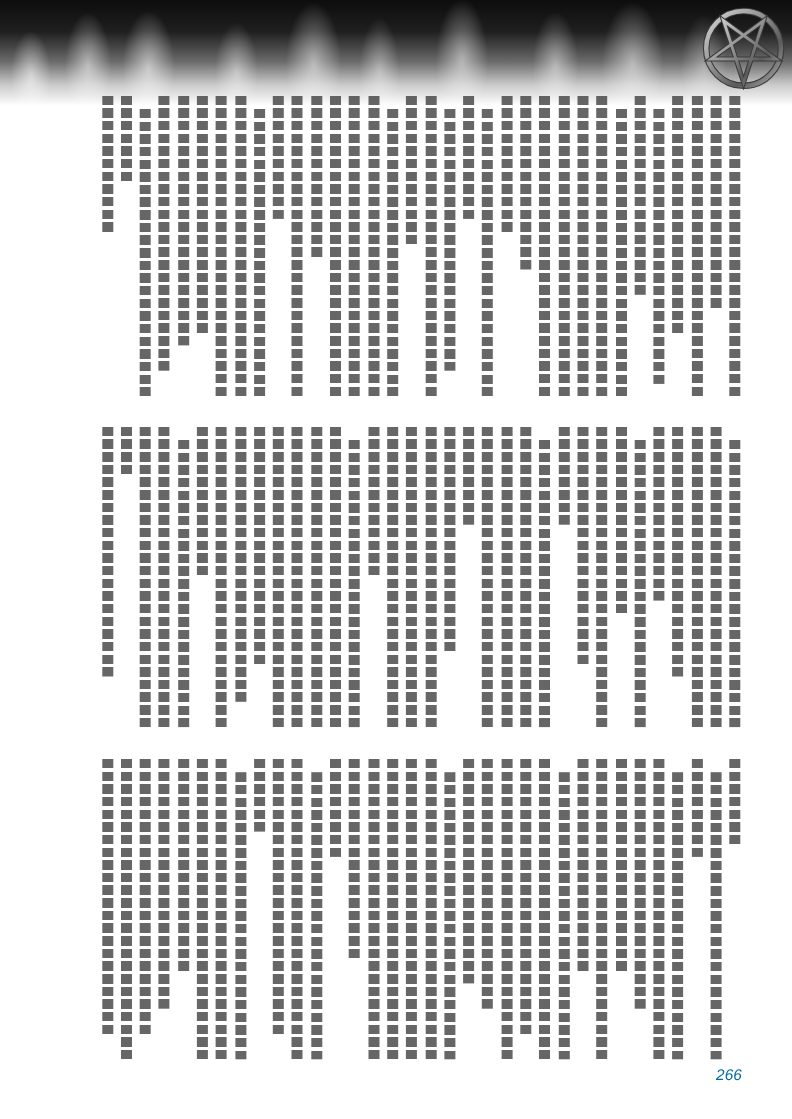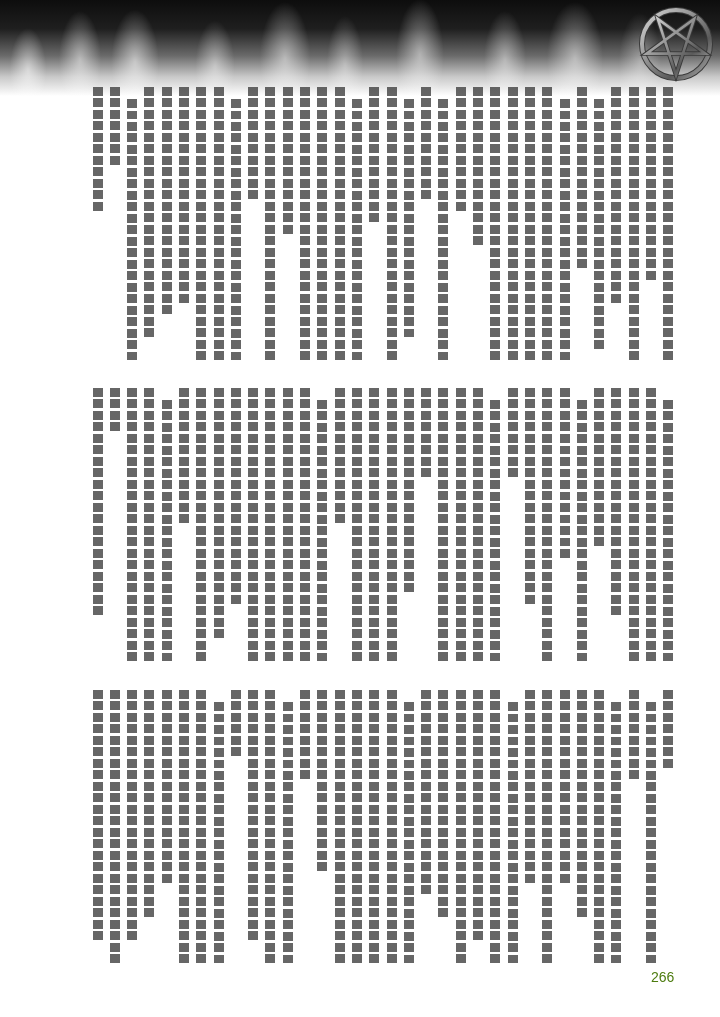--- a/index.html
+++ b/index.html
@@ -34,21 +34,21 @@
       position: relative; width: 17.3px; height: 100%; flex: 0 0 17.3px;
     }
     .col .glyphs {
       position: absolute; left: 3.6px; width: 10px;
       background: repeating-linear-gradient(to bottom,
         #3b3b3b 0px, #3b3b3b 8.6px, rgba(0,0,0,0) 8.6px, rgba(0,0,0,0) 11.5px);
       opacity: 0.78;
     }
     .page-number {
       position: absolute; left: 651px; top: 969px;
-      font-family: "Liberation Sans", sans-serif; font-size: 14px; color: #4d7c0f;
+      font-family: "Liberation Sans", sans-serif; font-size: 14px; color: #0369a1; font-style: italic;
     }
   </style>
 </head>
 <body>
 
 <div class="header-smoke"></div>
 
 <div class="emblem">
   <svg width="76" height="76" viewBox="0 0 76 76">
     <defs>

